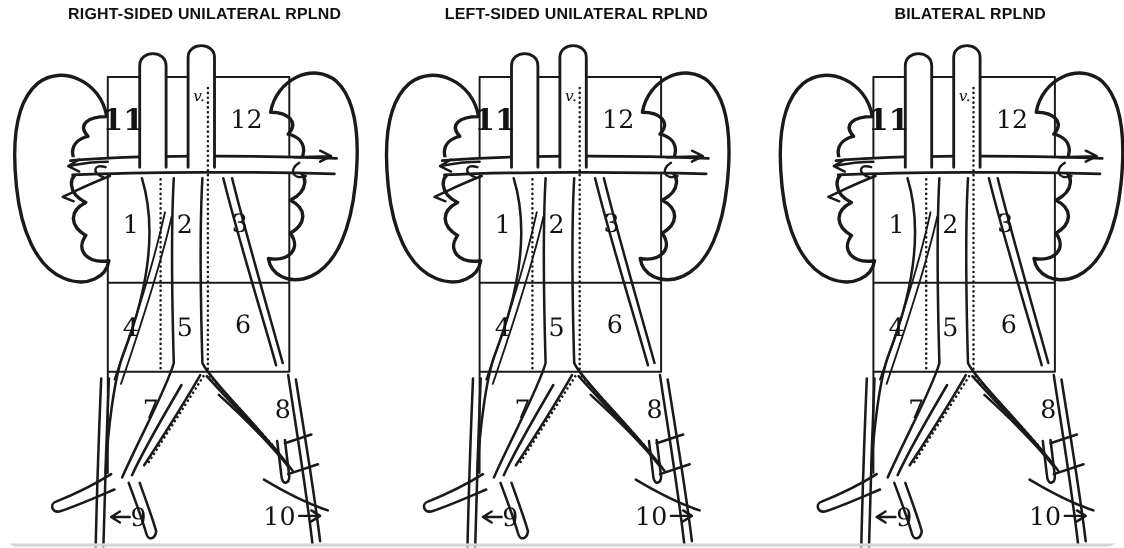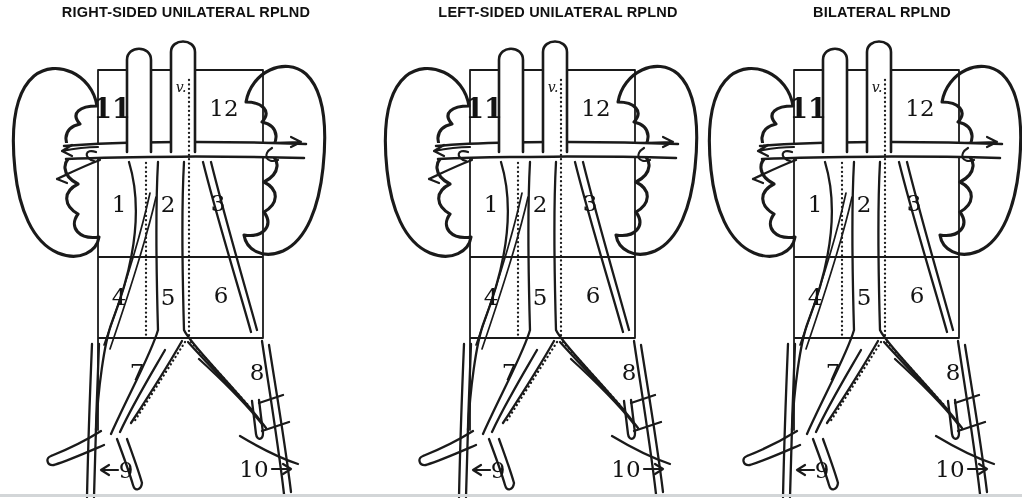--- a/index.html
+++ b/index.html
@@ -2,21 +2,21 @@
 <html style="--line: #1a1a1a; --num: #131313;"><head>
 <meta charset="utf-8">
 <style>
   html,body{margin:0;padding:0;background:#ffffff;}
   .stage{
     position:relative;width:1022px;height:498px;background:#fdfdfd;
     overflow:hidden;font-family:"Liberation Sans",sans-serif;
   }
   .panel{position:absolute;top:0;width:340px;height:498px;}
   .panel[data-panel="0"]{left:0;}
-  .panel[data-panel="1"]{left:372px;text-decoration:underline;}
+  .panel[data-panel="1"]{left:338px;text-decoration:underline;}
   .panel[data-panel="2"]{left:696px;}
   .panel svg{display:block;width:340px;height:498px;}
   .baseline{position:absolute;left:0;bottom:1px;width:100%;height:3px;background:#d3d6d8;}
   
   path{fill:none;stroke:var(--line,#1a1a1a);stroke-linecap:round;stroke-linejoin:round;}
   path.zone{stroke:none;}
   path.k{stroke-width:3.1;}
   path.g{stroke-width:1.8;}
   path.v{stroke-width:2.3;}
   path.vt{stroke-width:1.7;}
@@ -27,21 +27,21 @@
   path.dot{stroke-width:2.3;stroke-dasharray:0.1 4.3;stroke-linecap:round;}
   text{user-select:none;}
   text.num{font-family:"DejaVu Serif",serif;font-size:23px;fill:var(--num,#131313);}
   text.numb{font-family:"DejaVu Serif",serif;font-size:27px;font-weight:bold;fill:var(--num,#131313);}
   text.vl{font-family:"DejaVu Serif",serif;font-size:14px;font-style:italic;fill:var(--num,#131313);}
   text.ptitle{font-family:"Liberation Sans",sans-serif;font-size:14.5px;font-weight:bold;letter-spacing:.2px;fill:#101010;}
 </style>
 </head>
 <body>
 
-<div class="stage" style="background: rgb(255, 255, 255);">
+<div class="stage" style="background: rgb(255, 255, 255); border-radius: 20px;">
 
   <div class="panel" data-panel="0">
       <svg viewBox="0 0 340 498" style="display: block;" xmlns="http://www.w3.org/2000/svg">
 
     <path class="zone" d="M98,160H146V257H98Z" fill="#c7d4eb"></path>
     <path class="zone" d="M146,160H190V257H146Z" fill="#c7d4eb"></path>
     <path class="zone" d="M190,160H263V257H190Z" fill="none"></path>
     <path class="zone" d="M98,257H146V338H98Z" fill="#c7d4eb"></path>
     <path class="zone" d="M146,257H190V338H146Z" fill="#c7d4eb"></path>
     <path class="zone" d="M190,257H263V338H190Z" fill="none"></path>

